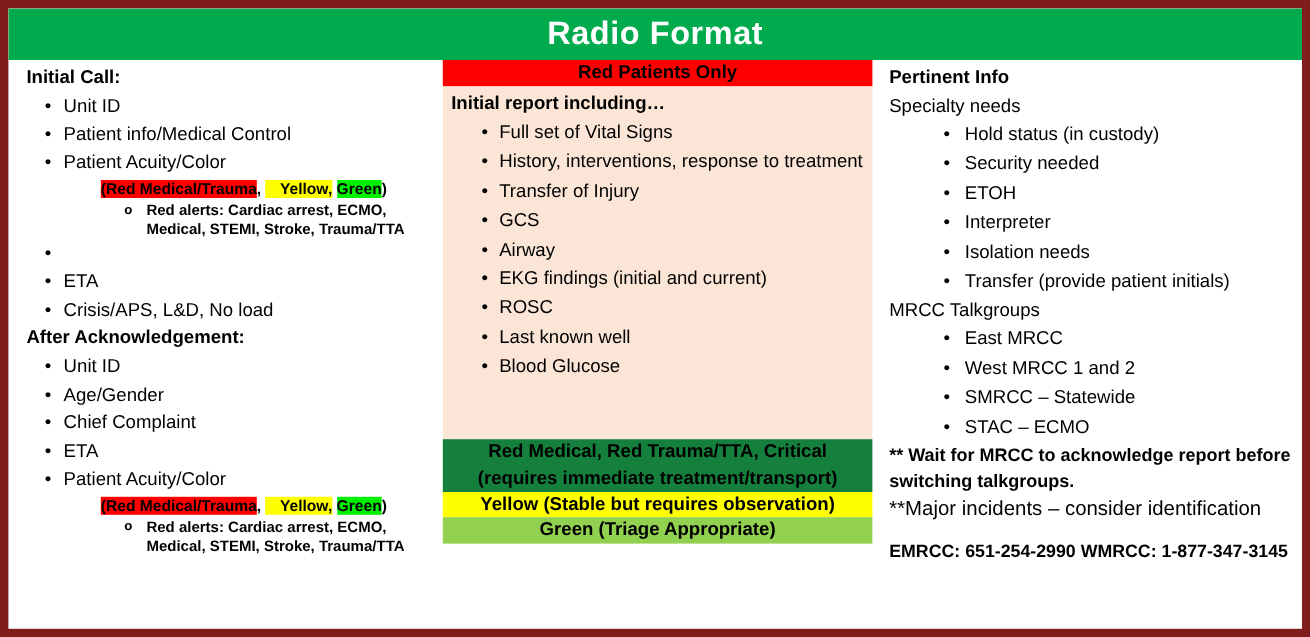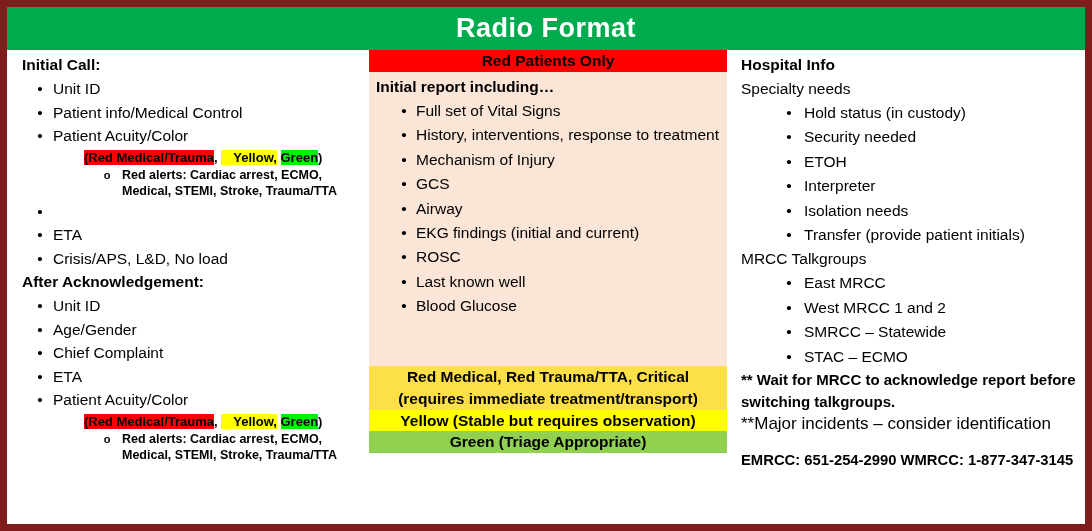--- a/index.html
+++ b/index.html
@@ -34,21 +34,21 @@
 
   
   .col-middle { width:358px; flex:none; }
   .mid-header { background:#FF0000; height:22px; line-height:22px; text-align:center; font-weight:bold; font-size:15.5px; }
   .mid-body   { background:#FBE5D6; height:294px; box-sizing:border-box; padding:2px 8px 0 7px; }
   .mid-intro  { font-weight:bold; font-size:15.5px; line-height:25px; }
   .col-middle .li { line-height:24.4px; }
   .col-middle .li .b { width:24px; margin-left:16px; }
   .acuity-header { background:#BFBFBF; height:23px; line-height:23px; text-align:center; font-weight:bold; font-size:15.5px; }
   .acuity-row { text-align:center; font-weight:bold; font-size:15.5px; }
-  .acuity-red    { background:#fde047; line-height:22px; padding:0 4px; }
+  .acuity-red    { background:#15803d; line-height:22px; padding:0 4px; }
   .acuity-yellow { background:#FFFF00; height:21px; line-height:21px; }
   .acuity-green  { background:#92D050; height:22px; line-height:22px; }
 
   
   .col-right { flex:1; padding:3px 8px 0 14px; box-sizing:border-box; }
   .col-right .h { font-weight:bold; font-size:15.5px; line-height:24px; }
   .col-right .plain { font-size:15.5px; line-height:24px; }
   .col-right .li { line-height:24.4px; }
   .col-right .li .b { width:30px; margin-left:33px; }
   .note-bold { font-weight:bold; font-size:15px; line-height:22px; }
@@ -141,21 +141,21 @@
         <div class="li">
           <span class="b">•</span>
           <span class="t">Full set of Vital Signs</span>
         </div>
         <div class="li">
           <span class="b">•</span>
           <span class="t">History, interventions, response to treatment</span>
         </div>
         <div class="li">
           <span class="b">•</span>
-          <span class="t">Mechanism of Injury</span>
+          <span class="t">Transfer of Injury</span>
         </div>
         <div class="li">
           <span class="b">•</span>
           <span class="t">GCS</span>
         </div>
         <div class="li">
           <span class="b">•</span>
           <span class="t">Airway</span>
         </div>
         <div class="li">
@@ -175,21 +175,21 @@
           <span class="t">Blood Glucose</span>
         </div>
       </div>
 
       <div class="acuity-row acuity-red">Red Medical, Red Trauma/TTA, Critical (requires immediate treatment/transport)</div>
       <div class="acuity-row acuity-yellow">Yellow (Stable but requires observation)</div>
       <div class="acuity-row acuity-green">Green (Triage Appropriate)</div>
     </div>
 
     <div class="col-right">
-      <div class="h">Hospital Info</div>
+      <div class="h">Pertinent Info</div>
       <div class="plain">Specialty needs</div>
 
       <div class="li">
         <span class="b">•</span>
         <span class="t">Hold status (in custody)</span>
       </div>
       <div class="li">
         <span class="b">•</span>
         <span class="t">Security needed</span>
       </div>

